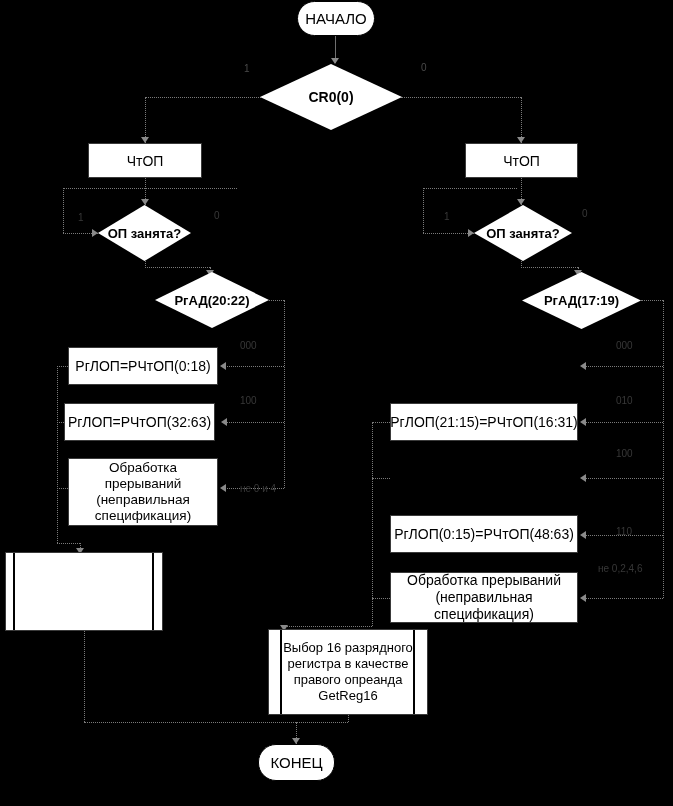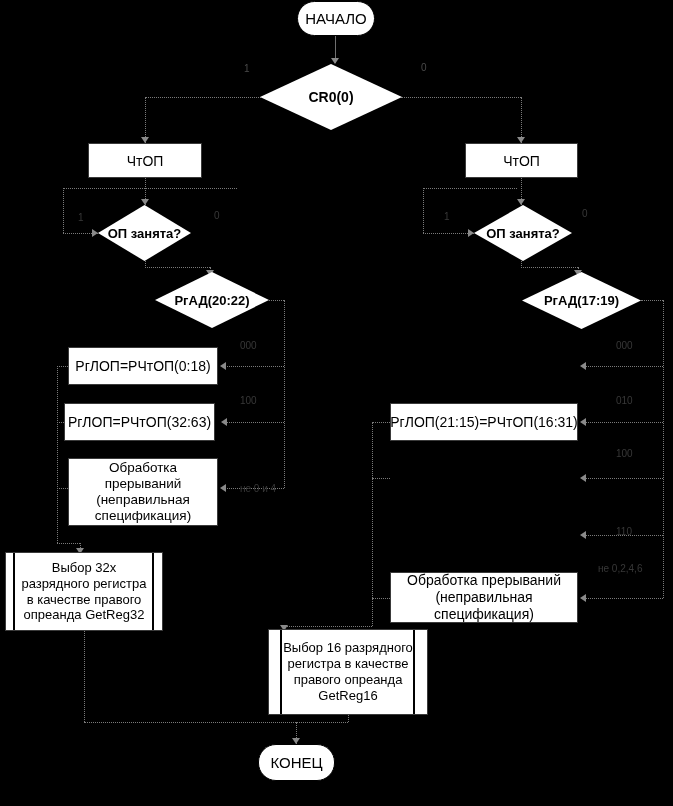--- a/index.html
+++ b/index.html
@@ -146,25 +146,27 @@
   <div class="node rect" style="left:64px;top:403px;width:151px;height:38px;">
     <span>РгЛОП=РЧтОП(32:63)</span>
   </div>
   <div class="node rect" style="left:68px;top:458px;width:150px;height:68px;font-size:13.5px;line-height:1.18;">
     <span>Обработка прерываний (неправильная спецификация)</span>
   </div>
 
   <div class="node predef" style="left:5px;top:552px;width:158px;height:79px;">
     <div class="bar" style="left:7px;"></div>
     <div class="bar" style="right:8px;"></div>
-    <span style="padding:0 11px;">Выбор 32х разрядного регистра в качестве правого опреанда GetReg32</span>
   </div>
 
   <div class="node rect" style="left:390px;top:403px;width:188px;height:38px;">
     <span>РгЛОП(21:15)=РЧтОП(16:31)</span>
+  </div>
+  <div class="node rect" style="left:390px;top:515px;width:188px;height:38px;">
+    <span>РгЛОП(0:15)=РЧтОП(48:63)</span>
   </div>
   <div class="node rect" style="left:390px;top:572px;width:188px;height:51px;line-height:1.2;">
     <span>Обработка прерываний (неправильная спецификация)</span>
   </div>
 
   <div class="node predef" style="left:268px;top:629px;width:160px;height:86px;">
     <div class="bar" style="left:11px;"></div>
     <div class="bar" style="right:12px;"></div>
     <span style="padding:0 4px;">Выбор 16 разрядного регистра в качестве правого опреанда GetReg16</span>
   </div>

